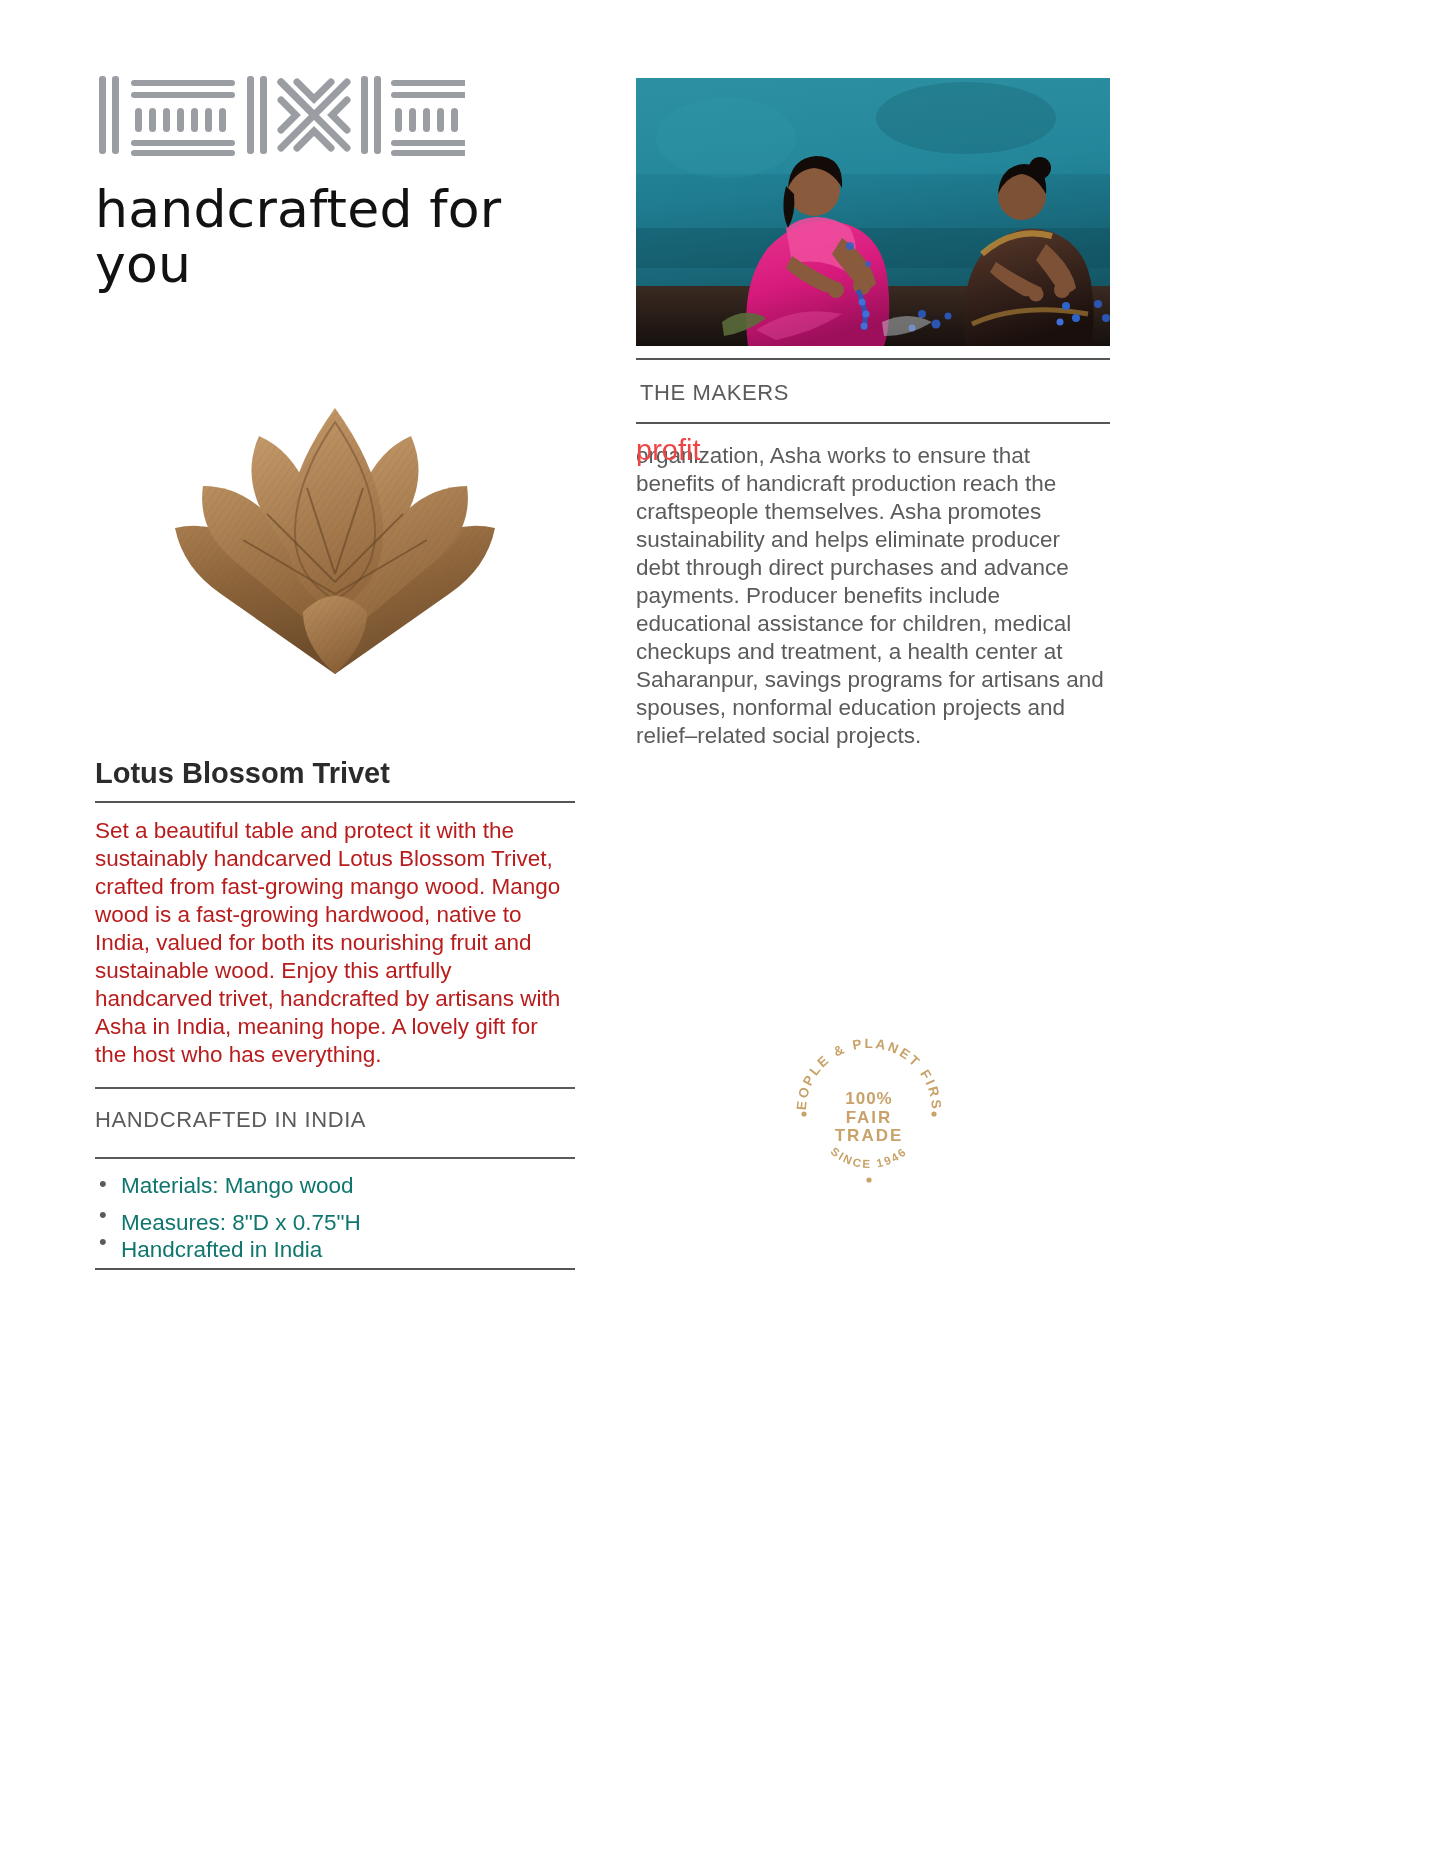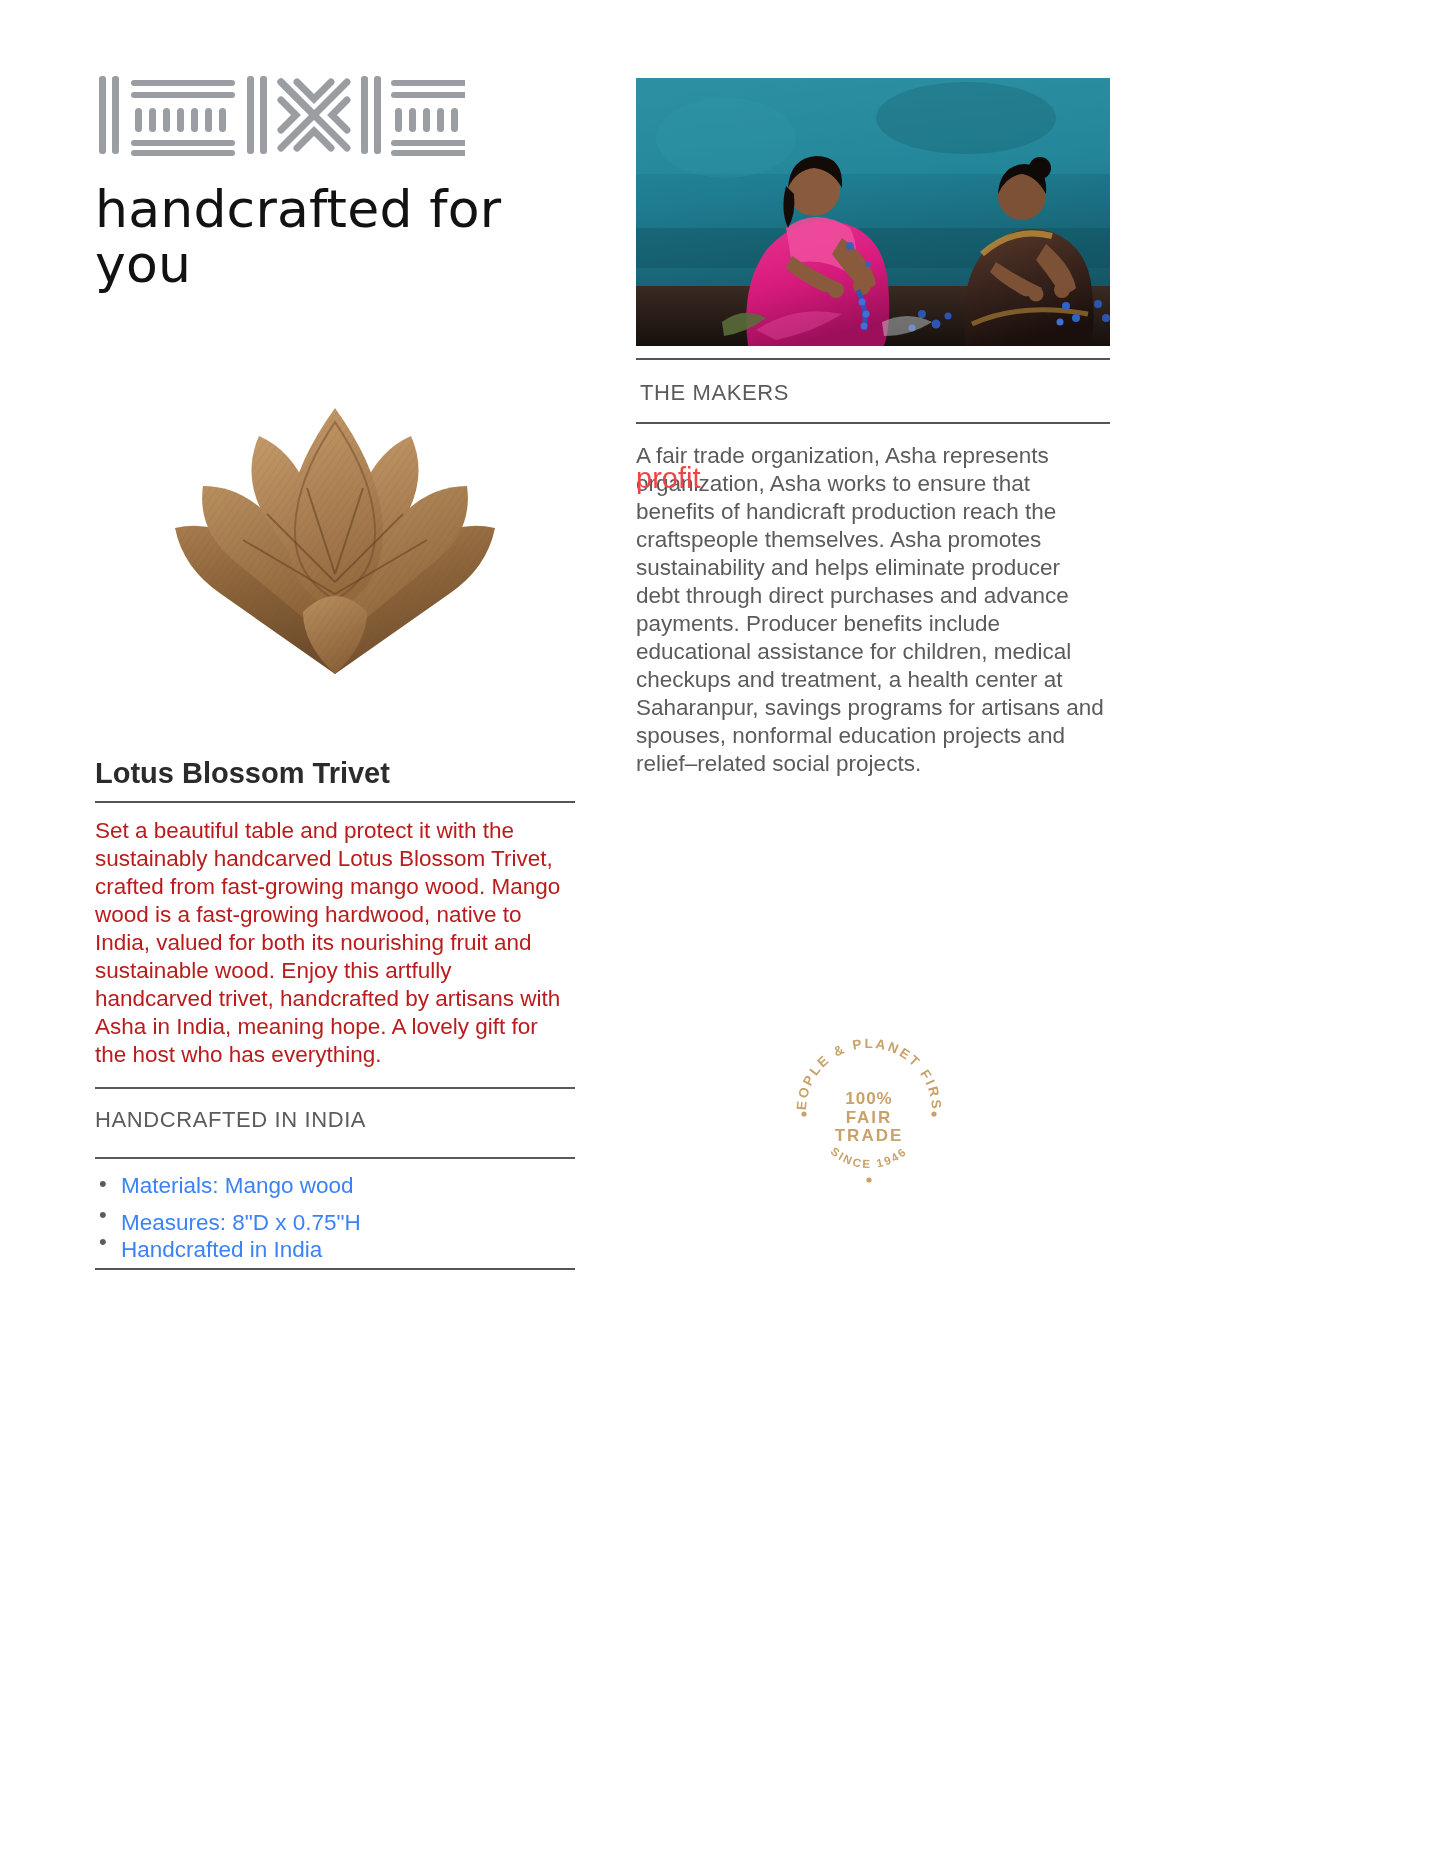--- a/index.html
+++ b/index.html
@@ -77,21 +77,21 @@
   .spec-list {
     list-style: none;
     margin: 6px 0 0 0;
     padding: 0;
   }
   .spec-list li {
     position: relative;
     padding-left: 26px;
     font-size: 22.5px;
     line-height: 1.12;
-    color: #3b82f6;
+    color: #0f766e;
     margin-bottom: 12px;
   }
   .spec-list li:nth-child(2) { margin-bottom: 2px; }
   .spec-list li::before {
     content: "\2022";
     position: absolute;
     left: 4px;
     top: -6px;
     font-size: 22px;
     color: #5b5b5b;
@@ -385,21 +385,20 @@
 
       <rect width="474" height="268" fill="none"></rect>
       <rect x="0" y="0" width="474" height="268" fill="url(#floor)" opacity="0"></rect>
     </svg>
 
     <hr class="rule" style="margin-top:12px;">
     <p class="makers-label">THE MAKERS</p>
     <hr class="rule" style="margin-top:14px; margin-bottom:18px;">
 
     <div class="makers-block-1">
-      <p class="makers-copy">A fair trade organization, Asha represents</p>
       <span class="overflow-word">profit</span>
     </div>
 
     <p class="makers-copy makers-block-2">organization, Asha works to ensure that benefits of handicraft production reach the craftspeople themselves. Asha promotes sustainability and helps eliminate producer debt through direct purchases and advance payments. Producer benefits include educational assistance for children, medical checkups and treatment, a health center at Saharanpur, savings programs for artisans and spouses, nonformal education projects and relief–related social projects.</p>
   </div>
 
   <div class="seal-wrap">
     <svg class="seal" viewBox="0 0 166 166">
       <defs>
         <path id="arcTop" d="M 20,83 A 63,63 0 0 1 146,83"></path>

